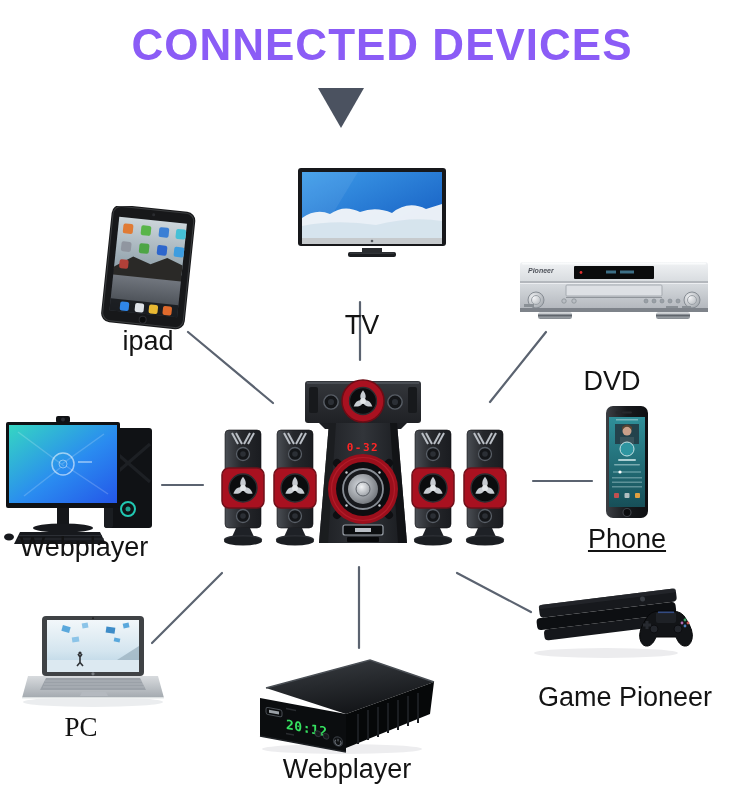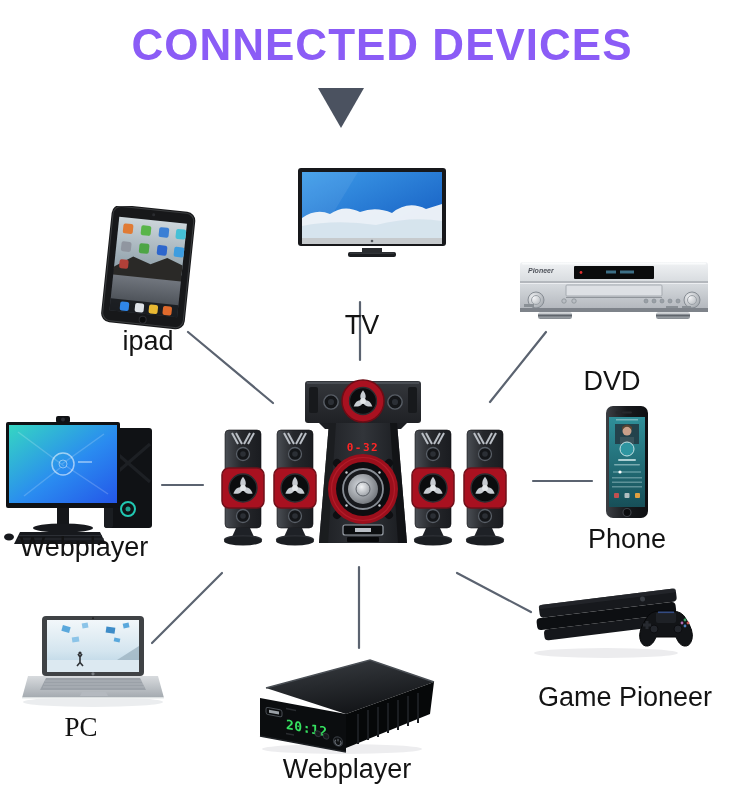--- a/index.html
+++ b/index.html
@@ -224,21 +224,21 @@
       <circle cx="24" cy="68" r="1.6" fill="#ffffff"></circle>
       <rect x="16" y="73" width="30" height="1.5" fill="#d8eef0" opacity="0.35"></rect>
       <rect x="16" y="77.5" width="30" height="1.5" fill="#d8eef0" opacity="0.35"></rect>
       <rect x="16" y="82" width="30" height="1.5" fill="#d8eef0" opacity="0.35"></rect>
       <rect x="18" y="89" width="5" height="5" rx="1" fill="#c05050"></rect>
       <rect x="28.5" y="89" width="5" height="5" rx="1" fill="#d8d8d8" opacity="0.8"></rect>
       <rect x="39" y="89" width="5" height="5" rx="1" fill="#e0a040"></rect>
       <circle cx="31" cy="108.5" r="4" fill="#0b0c0e" stroke="#3f4248" stroke-width="1.2"></circle>
     </svg>
   </div>
-  <div class="label" style="left:552px;top:524px;width:150px;">Phone</div>
+  <div class="label" style="left:552px;top:524px;width:150px;text-decoration:underline;">Phone</div>
 
   <div class="node" style="left:22px;top:616px;">
     <svg width="142" height="94" viewBox="0 0 142 94">
       <defs>
         <linearGradient id="lapScr" x1="0" y1="0" x2="0" y2="1">
           <stop offset="0" stop-color="#f2f7fa"></stop>
             <stop offset="0.6" stop-color="#d4e5ef"></stop>
             <stop offset="1" stop-color="#b3d0e2"></stop>
         </linearGradient>
         <linearGradient id="lapBase" x1="0" y1="0" x2="0" y2="1">

